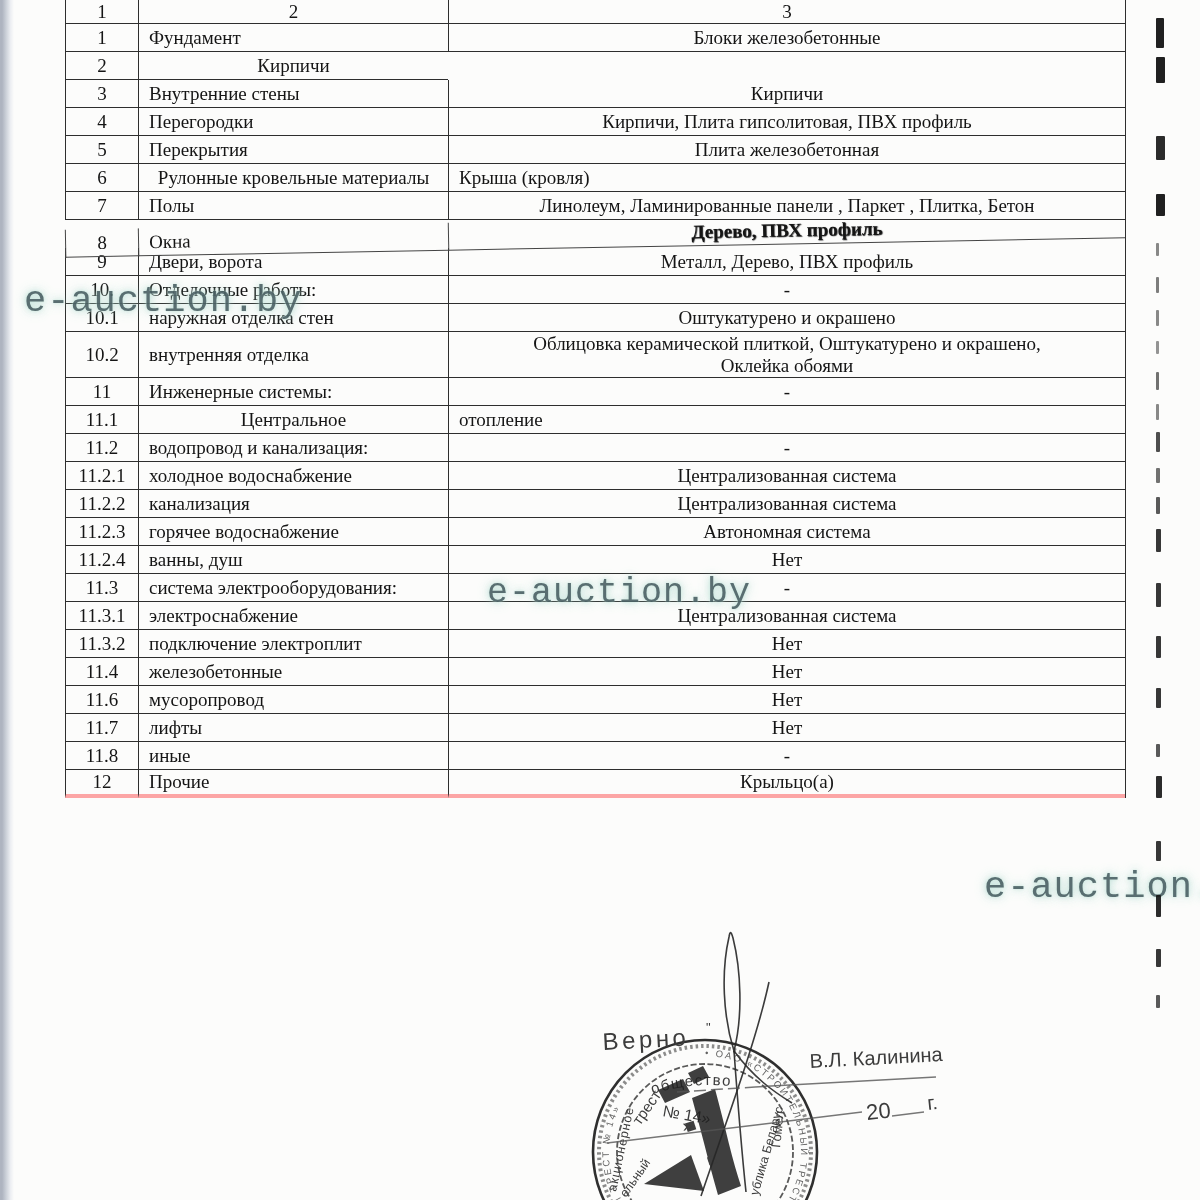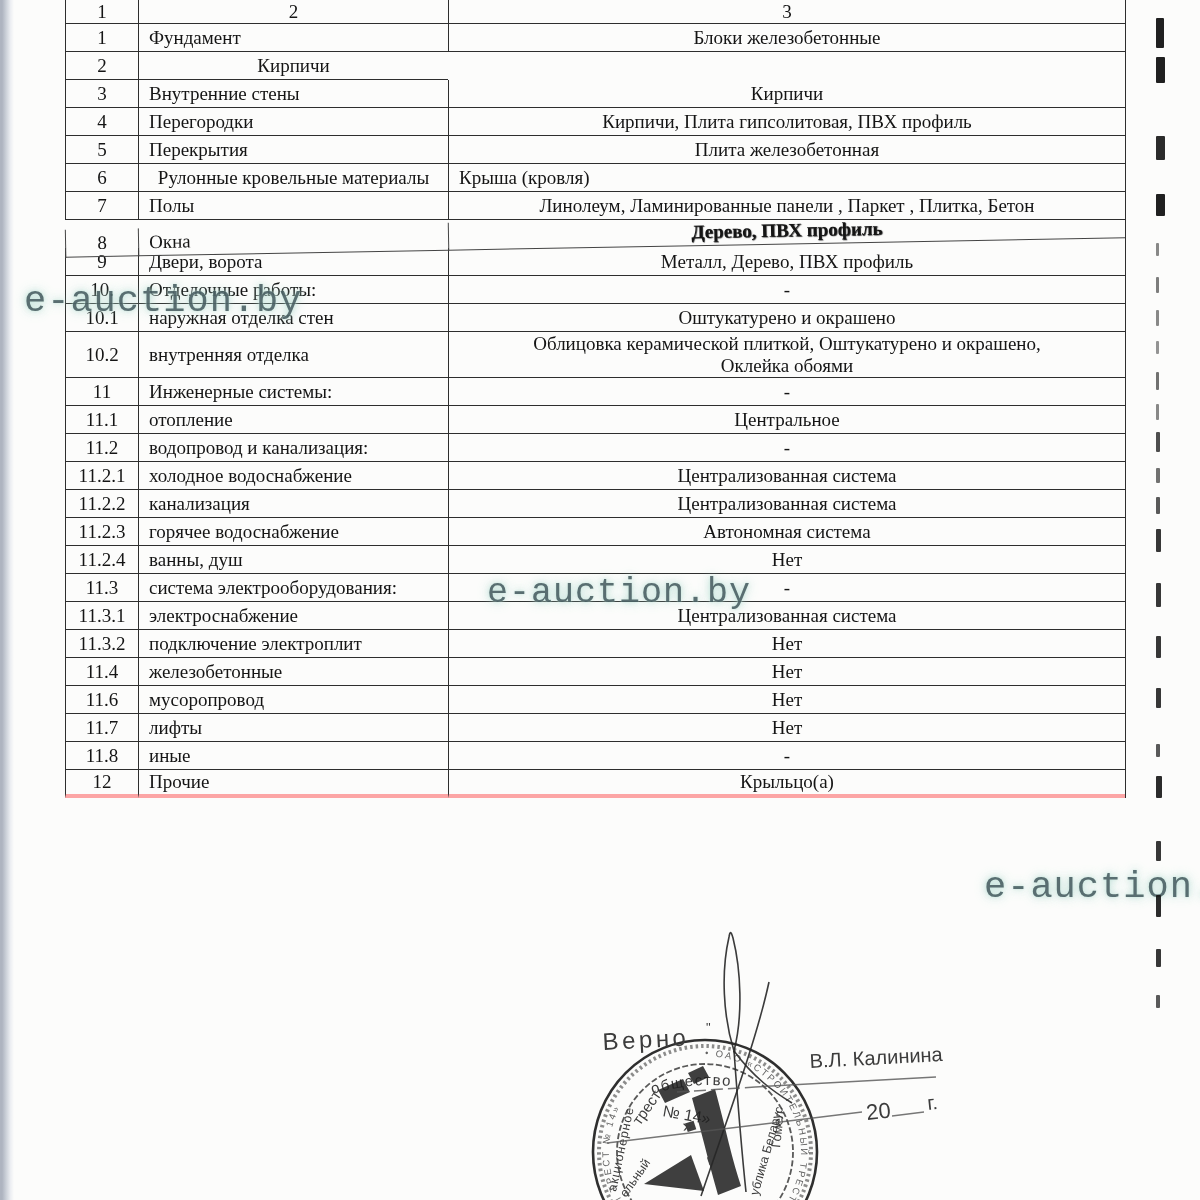--- a/index.html
+++ b/index.html
@@ -114,22 +114,22 @@
       <div class="cell cell-value">Облицовка керамической плиткой, Оштукатурено и окрашено,
 Оклейка обоями</div>
     </div>
     <div class="trow">
       <div class="cell cell-num">11</div>
       <div class="cell cell-name">Инженерные системы:</div>
       <div class="cell cell-value">-</div>
     </div>
     <div class="trow">
       <div class="cell cell-num">11.1</div>
+      <div class="cell cell-value">Центральное</div>
       <div class="cell cell-name">отопление</div>
-      <div class="cell cell-value">Центральное</div>
     </div>
     <div class="trow">
       <div class="cell cell-num">11.2</div>
       <div class="cell cell-name">водопровод и канализация:</div>
       <div class="cell cell-value">-</div>
     </div>
     <div class="trow">
       <div class="cell cell-num">11.2.1</div>
       <div class="cell cell-name">холодное водоснабжение</div>
       <div class="cell cell-value">Централизованная система</div>

